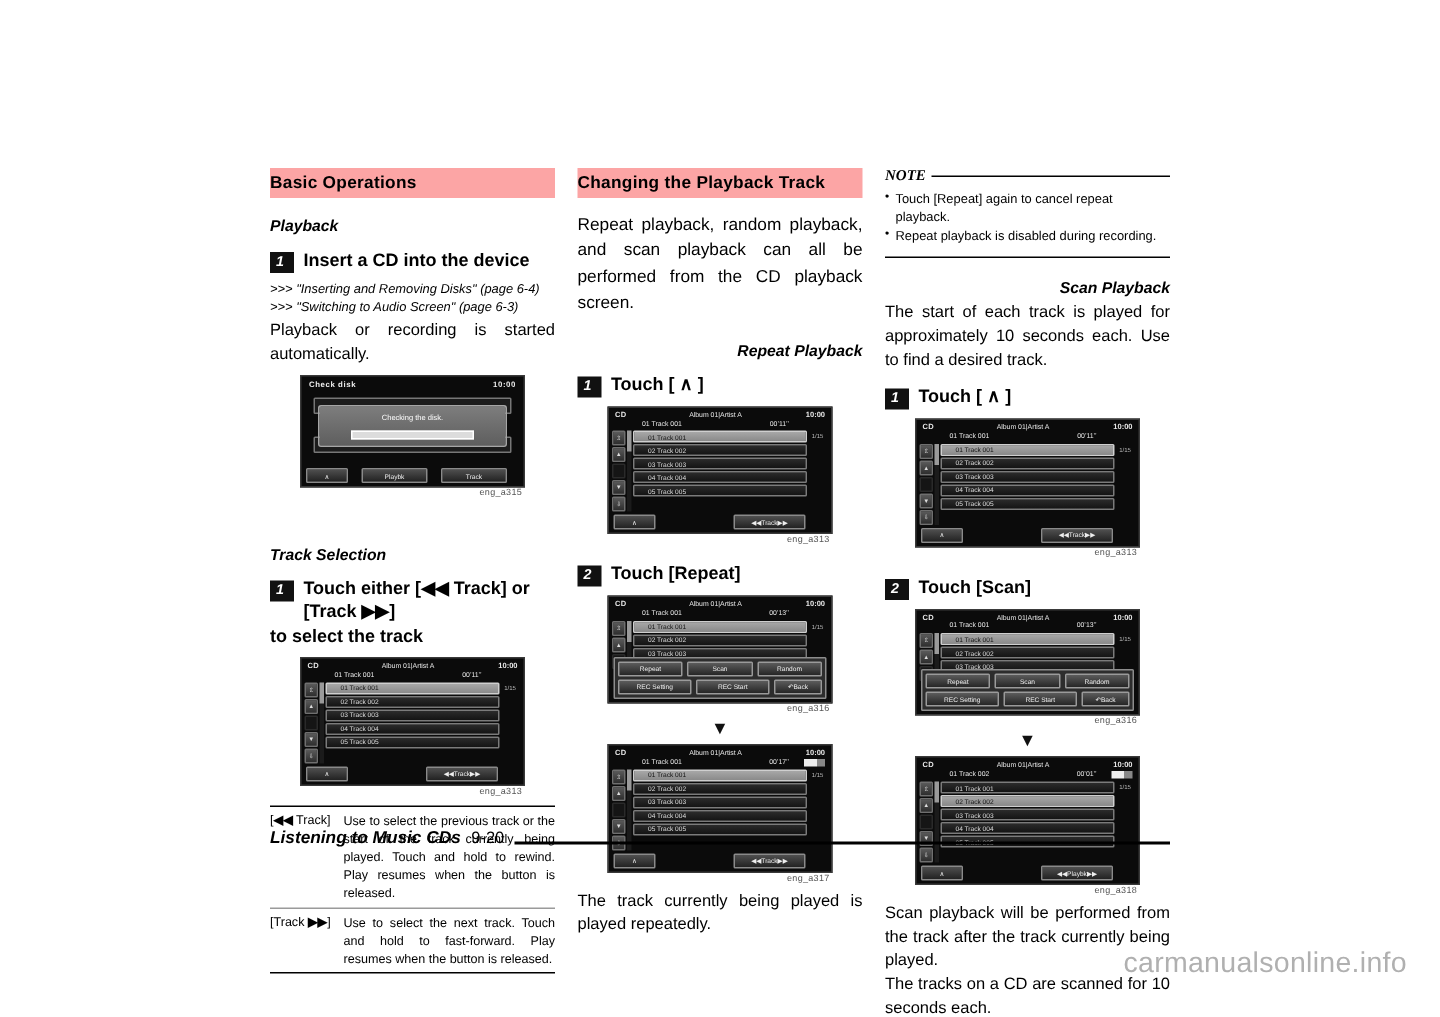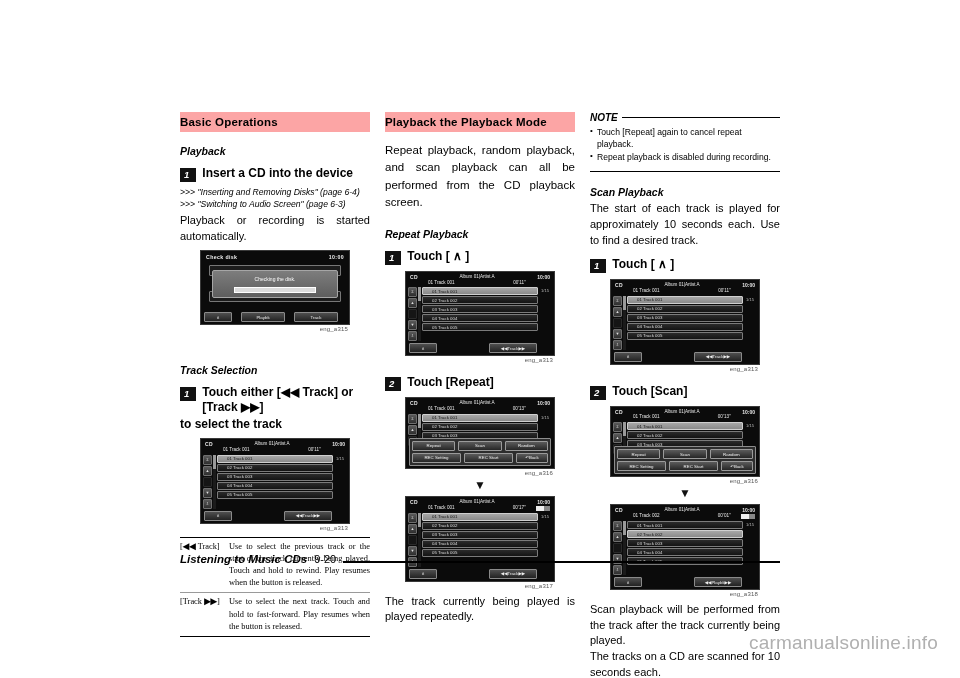--- a/index.html
+++ b/index.html
@@ -15,21 +15,21 @@
   .col{width:190px;float:left;}
   .col + .col{margin-left:15px;}
 
   .secbar{
     background:#fca5a5;text-align:left;font-weight:bold;
     font-size:11.5px;padding:4px 0 4px;letter-spacing:.2px;
   }
   .subhead{
     font-weight:bold;font-style:italic;font-size:10.5px;margin:13px 0 7px;
   }
-  .subhead.tight{margin-top:14px;margin-bottom:3px;}
+  .subhead.tight{margin-top:14px;margin-bottom:3px;text-align:right;}
   .body-txt{font-size:11px;line-height:1.42;text-align:justify;}
   .body-txt.lead{font-size:11.5px;line-height:1.52;}
   .ref{font-size:8.6px;font-style:italic;line-height:1.45;}
 
   
   .step{display:flex;align-items:flex-start;gap:6px;margin:9px 0 4px;}
   .stepnum{
     display:inline-block;background:#111;color:#fff;font-weight:bold;
     font-style:italic;font-size:9.5px;line-height:11px;
     padding:1px 7px 2px 4px;margin-top:2px;
@@ -112,28 +112,28 @@
     box-sizing:border-box;
   }
   .pbar{margin:5px auto 0;width:64%;height:4px;background:#dcdcdc;border:1px solid #fff;}
 
   .arrowdown{
     text-align:center;font-size:12px;line-height:10px;color:#111;margin:4px 0 2px;
   }
 
   
   .ktable{width:190px;border-top:1.2px solid #000;margin-top:6px;}
-  .ktable .krow{display:flex;border-bottom:.8px solid #9a9a9a;padding:3px 0;font-family:Liberation Serif, serif;}
+  .ktable .krow{display:flex;border-bottom:.8px solid #9a9a9a;padding:3px 0;}
   .ktable .krow:last-child{border-bottom:1.2px solid #000;}
   .kcell-l{width:46px;font-size:8.4px;padding-right:3px;line-height:1.4;}
   .kcell-r{flex:1;font-size:8.4px;line-height:1.45;text-align:justify;}
 
   
   .note{margin-top:0;}
-  .note-t{font-weight:bold;font-style:italic;font-size:10px;display:flex;align-items:center;gap:4px;}
+  .note-t{font-weight:bold;font-style:italic;font-size:10px;display:flex;align-items:center;gap:4px;font-family:Liberation Serif, serif;}
   .note-t .rule{flex:1;height:1px;background:#000;}
   .note ul{list-style:none;margin:3px 0 8px;padding:0;}
   .note li{font-size:8.6px;line-height:1.45;padding-left:7px;position:relative;}
   .note li:before{content:"\2022";position:absolute;left:0;top:-1px;font-size:8px;}
   .note-end{border-bottom:.9px solid #000;margin-top:3px;}
 
   
   .footer{position:absolute;left:180px;top:553px;width:600px;display:flex;align-items:center;gap:7px;}
   .f-title{font-weight:bold;font-style:italic;font-size:11.5px;white-space:nowrap;}
   .f-page{font-size:11px;white-space:nowrap;}
@@ -246,21 +246,21 @@
         <div class="krow">
           <div class="kcell-l">[Track <b>▶▶</b>]</div>
           <div class="kcell-r">Use to select the next track. Touch and hold to fast-forward. Play resumes when the button is released.</div>
         </div>
       </div>
 
     </div>
 
     <div class="col">
 
-      <div class="secbar">Playback the Playback Mode</div>
+      <div class="secbar">Changing the Playback Track</div>
 
       <div class="body-txt lead" style="margin-top:10px">Repeat playback, random playback, and scan playback can all be performed from the CD playback screen.</div>
 
       <div class="subhead tight" style="margin-top:16px">Repeat Playback</div>
 
       <div class="step">
         <span class="stepnum">1</span>
         <span class="steptxt">Touch [ ∧ ]</span>
       </div>
 

